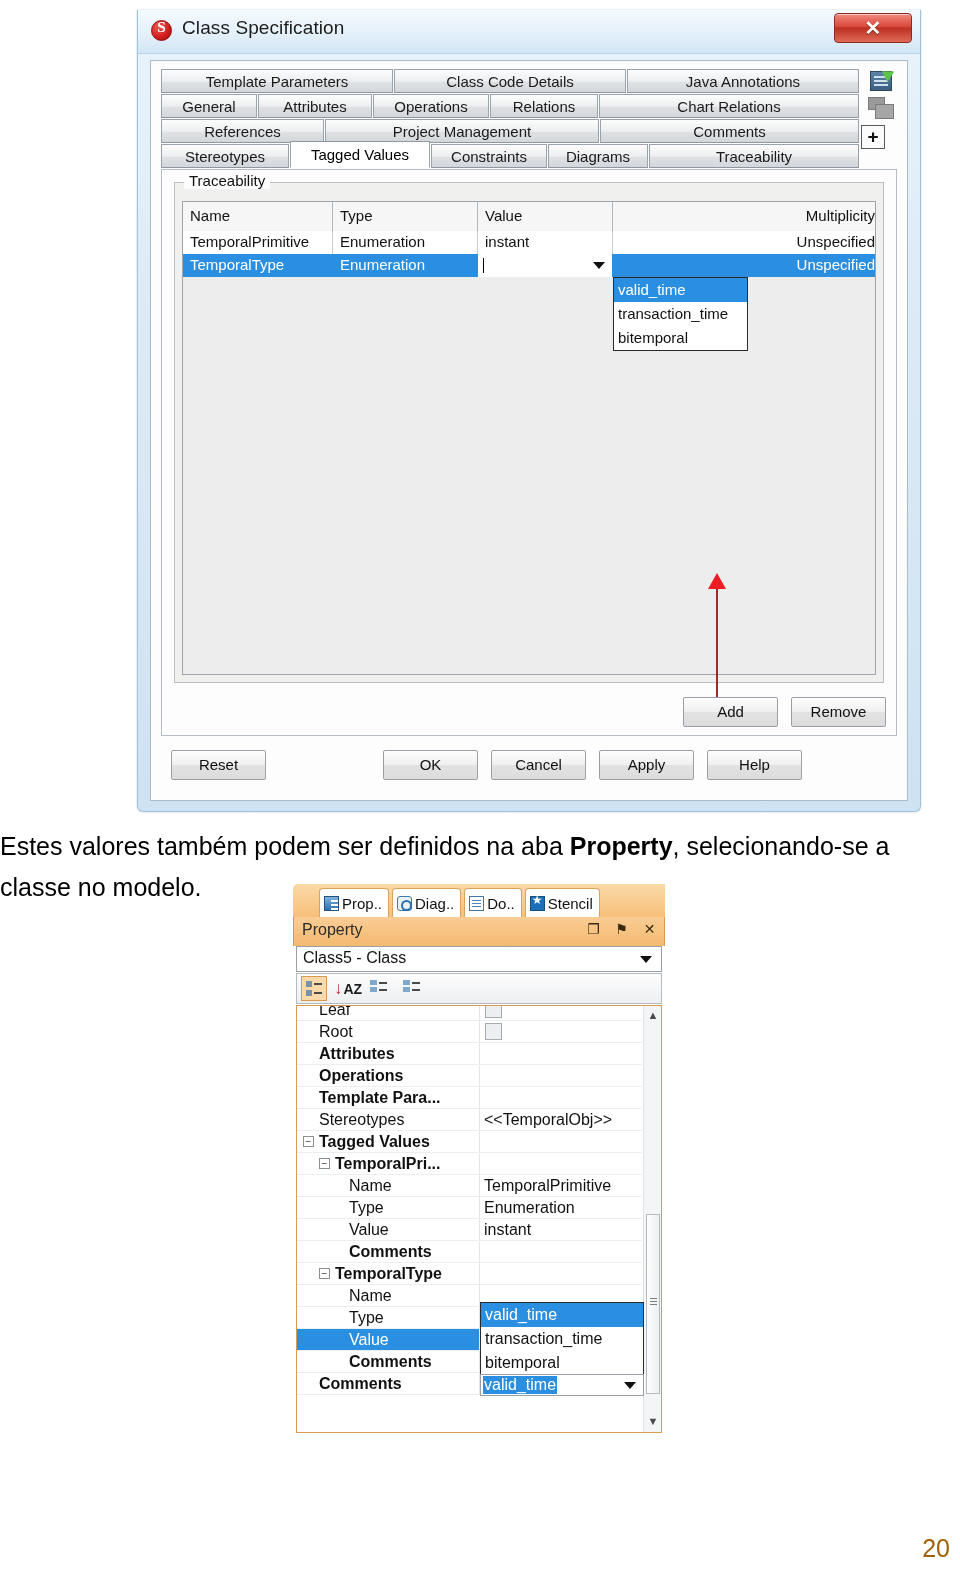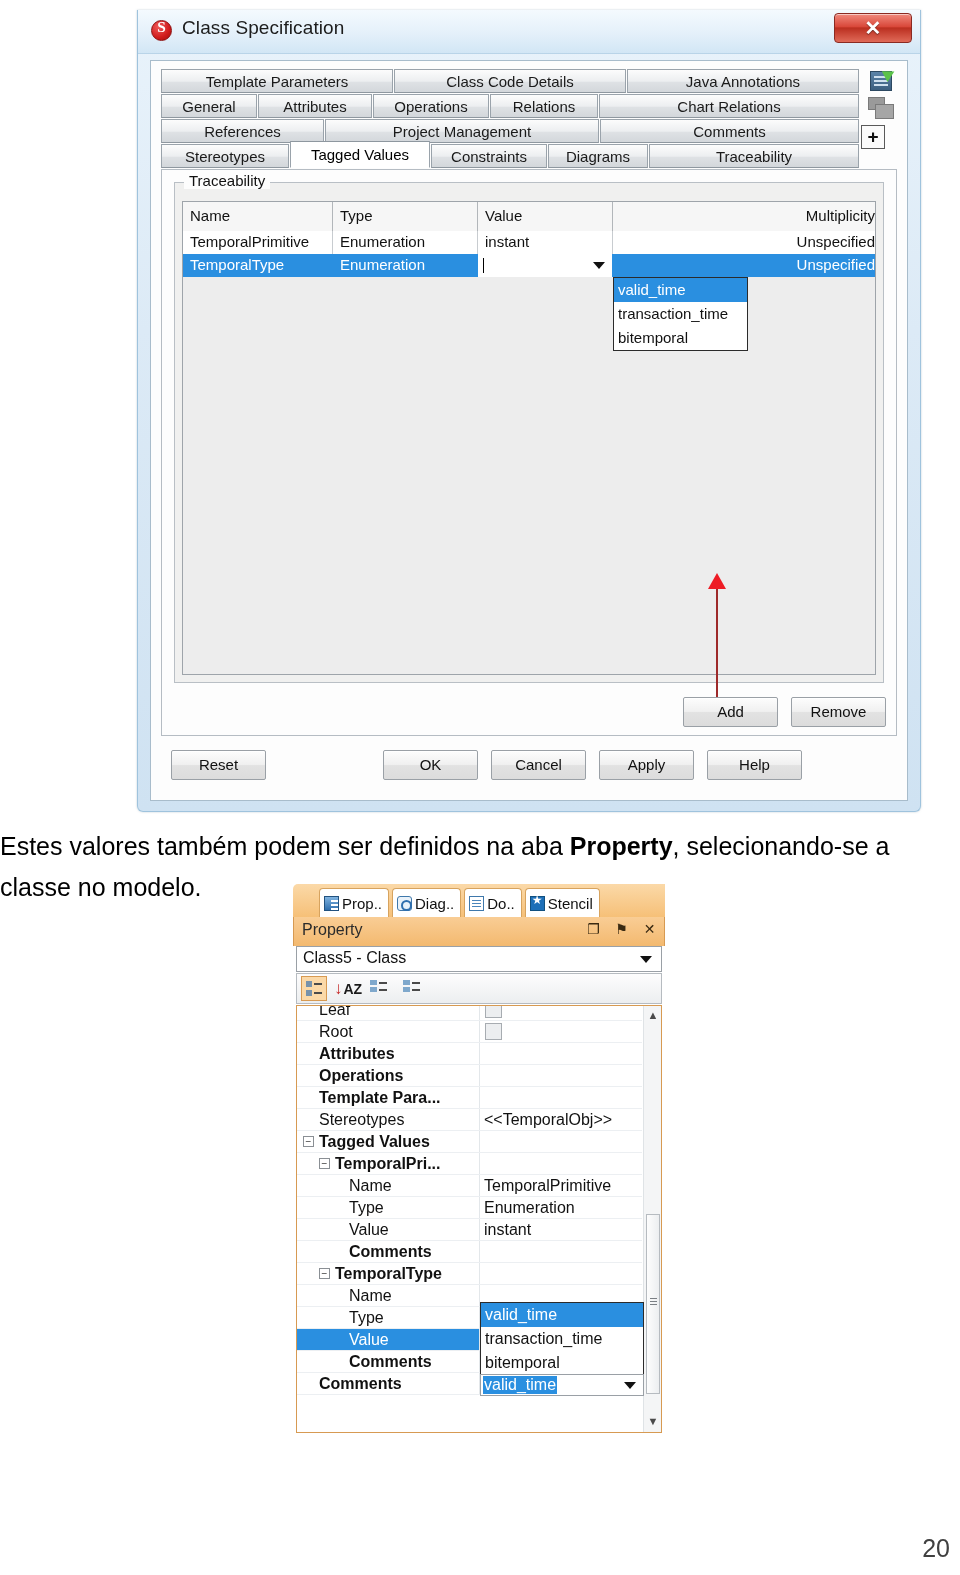--- a/index.html
+++ b/index.html
@@ -302,21 +302,21 @@
   .sb-thumb{
     position:absolute; left:2px; top:208px; width:14px; height:180px;
     background:linear-gradient(90deg,#fdfdfd,#eceef0); border:1px solid #b6bbc0; cursor:pointer;
   }
   .sb-thumb:after{
     content:""; position:absolute; left:3px; top:50%; margin-top:-3px; width:7px; height:1px;
     background:#7a7f84; box-shadow:0 3px 0 #7a7f84, 0 -3px 0 #7a7f84;
   }
 
   .pagenum{
-    position:absolute; right:10px; top:1534px; font-size:25px; color:#404040;
+    position:absolute; right:10px; top:1534px; font-size:25px; color:#a16207;
   }
 </style>
 </head>
 <body>
 
 <div class="dlg-outer">
 
   <div class="dlg-titlebar">
     <div class="dlg-appicon"></div>
     <div class="dlg-title">Class Specification</div>

